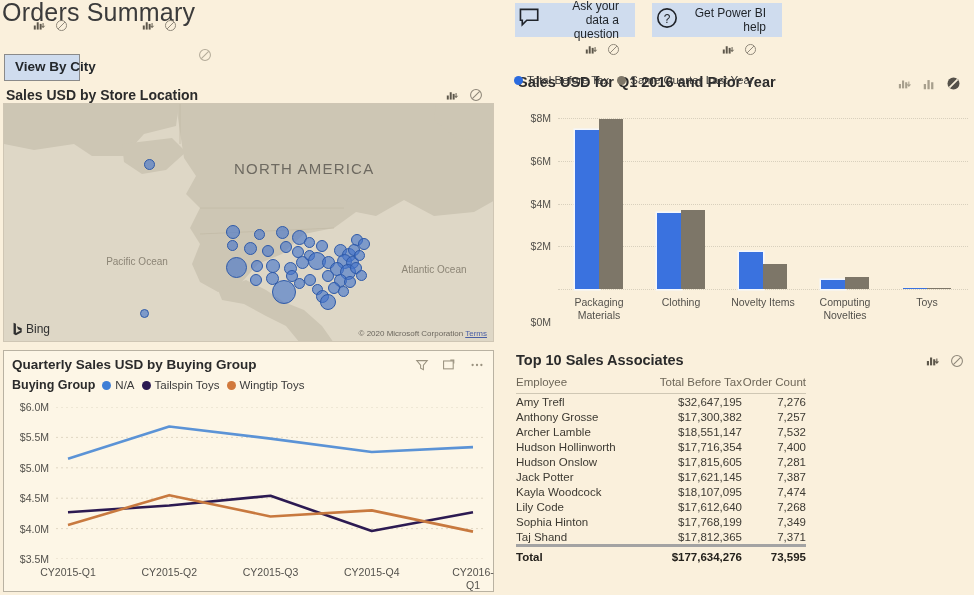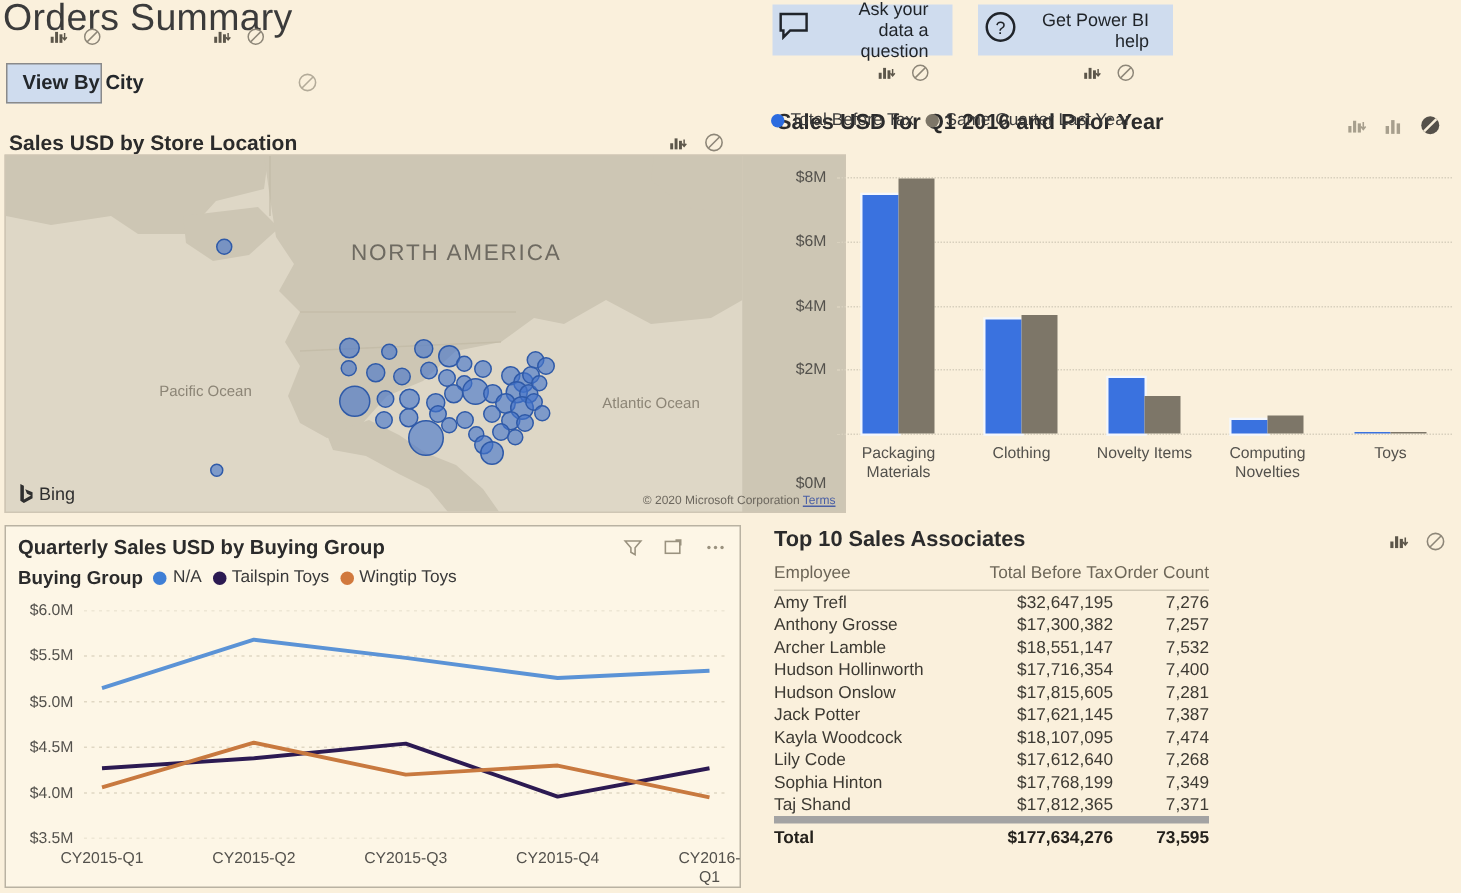--- a/index.html
+++ b/index.html
@@ -42,21 +42,21 @@
   .qabtn .lbl { font-size: 12px; color: #1f2328; line-height: 1.18; text-align: right; }
 
   
   .panel-title {
     font-size: 14px; font-weight: bold; color: #2b2b2b; white-space: nowrap;
   }
   .panel-hdr-icons { display: flex; align-items: center; gap: 10px; }
 
   
   #map-visual {
-    left: 3px; top: 103px; width: 561px; height: 239px;
+    left: 3px; top: 103px; width: 491px; height: 239px;
     border: 1px solid #cfc6b4; overflow: hidden; background: #cdc6b4;
   }
   #map-canvas { position: absolute; inset: 0; }
   .maplabel {
     position: absolute; color: #8c8576; font-size: 10px; text-align: center;
     line-height: 1.15; white-space: nowrap; pointer-events: none;
   }
   #na-label { font-size: 15px; letter-spacing: 1.2px; color: #6e6a61; }
   .bubble {
     position: absolute; border-radius: 50%;
@@ -110,21 +110,21 @@
   table.t10 th {
     font-size: 11.5px; font-weight: normal; color: #6d6658; padding: 2px 0 5px;
     text-align: right; white-space: nowrap;
   }
   table.t10 th.emp { text-align: left; }
   table.t10 td {
     font-size: 11.5px; color: #3d3a33; padding: 1.5px 0; text-align: right; white-space: nowrap;
   }
   table.t10 td.emp { text-align: left; }
   table.t10 thead tr { border-bottom: 1px solid #cfc7b4; }
-  table.t10 tr.total { border-top: 5px solid #a3a3a3; margin-left: 22px; }
+  table.t10 tr.total { border-top: 3px solid #a3a3a3; margin-left: 22px; }
   table.t10 tr.total td { font-weight: bold; color: #24211c; padding-top: 4px; }
 </style>
 </head>
 <body>
 
 <div id="root">
 
   <div class="abs" id="page-title">Orders Summary</div>
 
   <div class="abs icon-pair" style="left:33px; top:18px;">
@@ -158,21 +158,21 @@
       </svg>
     </span>
     <span class="ico">
       <svg width="13" height="13" viewBox="0 0 16 16">
           <circle cx="8" cy="8" r="6.2" fill="none" stroke="#8d8678" stroke-width="1.2"></circle>
           <line x1="3.8" y1="12.2" x2="12.2" y2="3.8" stroke="#8d8678" stroke-width="1.2"></line>
         </svg>
     </span>
   </div>
 
-  <button class="abs navbtn" style="left:4px; top:42px; width:64px;text-align:right;">View By City</button>
+  <button class="abs navbtn" style="left:4px; top:54px; width:76px;text-align:right;">View By City</button>
   <span class="abs ico" style="left:198px; top:48px;">
     <svg width="14" height="14" viewBox="0 0 16 16">
         <circle cx="8" cy="8" r="6.2" fill="none" stroke="#b3ab99" stroke-width="1.2"></circle>
         <line x1="3.8" y1="12.2" x2="12.2" y2="3.8" stroke="#b3ab99" stroke-width="1.2"></line>
       </svg>
   </span>
 
   <div class="abs qabtn" style="left:515px; top:3px; width:120px; height:34px;">
     <span class="ico">
       <svg width="22" height="20" viewBox="0 0 24 22">

